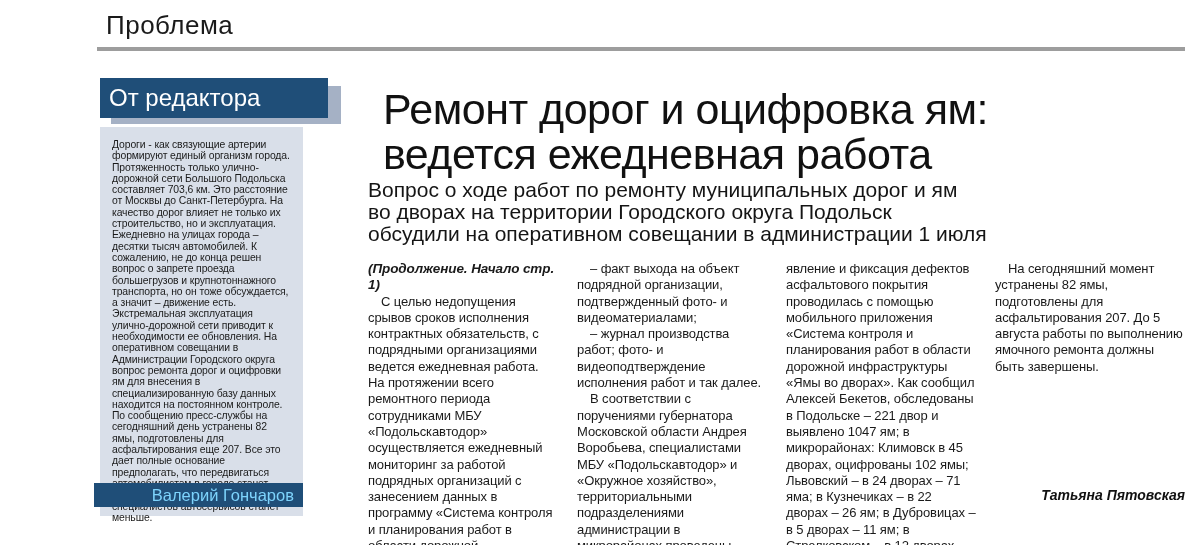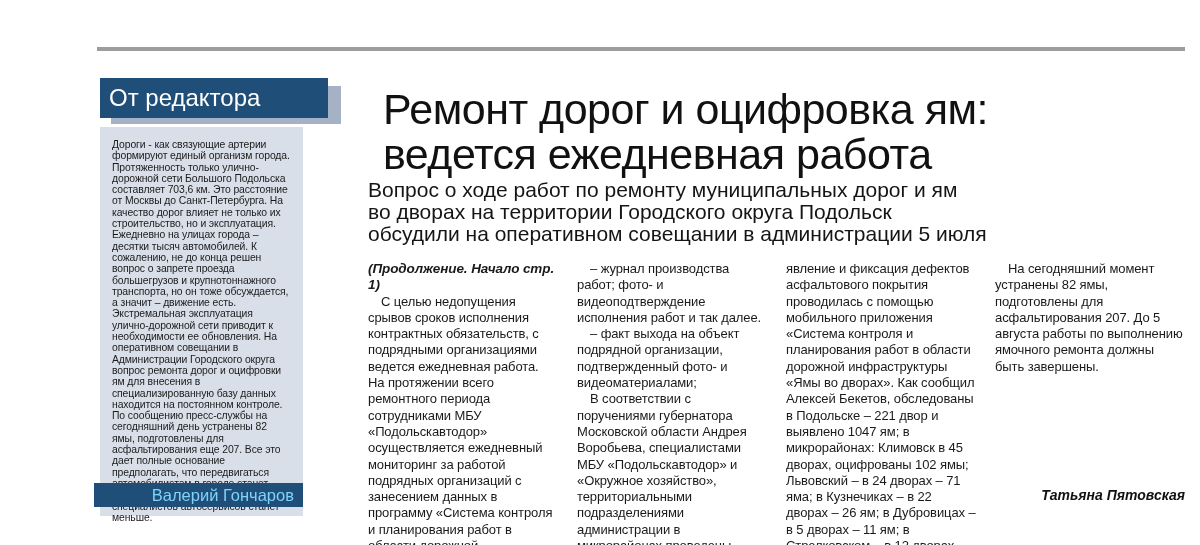--- a/index.html
+++ b/index.html
@@ -32,46 +32,47 @@
   .col p.indent{text-indent:13px;}
   .lead-note{font-weight:bold;font-style:italic;font-size:13.5px;margin:0 0 12px 0;}
   .byline{position:absolute;left:988px;top:487px;width:197px;margin:0;text-align:right;
           font-weight:bold;font-style:italic;font-size:14px;color:#111;}
 </style>
 </head>
 <body>
 
 <div class="page">
 
+  <div class="kicker">Проблема</div>
   <div class="rule"></div>
 
   <aside>
     <div class="editor-head-shadow"></div>
     <div class="editor-head">От редактора</div>
     <div class="editor-body">
       <p class="editor-text">Дороги - как связующие артерии формируют единый организм города. Протяженность только улично-дорожной сети Большого Подольска составляет 703,6 км. Это расстояние от Москвы до Санкт-Петербурга. На качество дорог влияет не только их строительство, но и эксплуатация. Ежедневно на улицах города – десятки тысяч автомобилей. К сожалению, не до конца решен вопрос о запрете проезда большегрузов и крупнотоннажного транспорта, но он тоже обсуждается, а значит – движение есть. Экстремальная эксплуатация улично-дорожной сети приводит к необходимости ее обновления. На оперативном совещании в Администрации Городского округа вопрос ремонта дорог и оцифровки ям для внесения в специализированную базу данных находится на постоянном контроле. По сообщению пресс-службы на сегодняшний день устранены 82 ямы, подготовлены для асфальтирования еще 207. Все это дает полные основание предполагать, что передвигаться автомобилистам в городе станет легче, да и работы у сварщиков и специалистов автосервисов станет меньше.</p>
       <div class="editor-sign">Валерий Гончаров</div>
     </div>
   </aside>
 
   <main>
     <h1 class="headline">Ремонт дорог и оцифровка ям:
 ведется ежедневная работа</h1>
     <p class="deck">Вопрос о ходе работ по ремонту муниципальных дорог и ям
 во дворах на территории Городского округа Подольск
-обсудили на оперативном совещании в администрации 5 июля</p>
+обсудили на оперативном совещании в администрации 1 июля</p>
 
     <div class="columns">
       <div class="col">
         <p class="lead-note">(Продолжение. Начало стр. 1)</p>
         <p class="indent">С целью недопущения срывов сроков исполнения контрактных обязательств, с подрядными организациями ведется ежедневная работа. На протяжении всего ремонтного периода сотрудниками МБУ «Подольскавтодор» осуществляется ежедневный мониторинг за работой подрядных организаций с занесением данных в программу «Система контроля и планирования работ в области дорожной инфраструктуры», в которой отражаются сроки начала и окончания работ;</p>
       </div>
       <div class="col">
+        <p class="indent">– факт выхода на объект подрядной организации, подтвержденный фото- и видеоматериалами;</p>
         <p class="indent">– журнал производства работ; фото- и видеоподтверждение исполнения работ и так далее.</p>
-        <p class="indent">– факт выхода на объект подрядной организации, подтвержденный фото- и видеоматериалами;</p>
         <p class="indent">В соответствии с поручениями губернатора Московской области Андрея Воробьева, специалистами МБУ «Подольскавтодор» и «Окружное хозяйство», территориальными подразделениями администрации в микрорайонах проведены работы по оцифровке ям на 337 дворовых территориях Городского округа Подольск. Вы-</p>
       </div>
       <div class="col">
         <p>явление и фиксация дефектов асфальтового покрытия проводилась с помощью мобильного приложения «Система контроля и планирования работ в области дорожной инфраструктуры «Ямы во дворах». Как сообщил Алексей Бекетов, обследованы в Подольске – 221 двор и выявлено 1047 ям; в микрорайонах: Климовск в 45 дворах, оцифрованы 102 ямы; Львовский – в 24 дворах – 71 яма; в Кузнечиках – в 22 дворах – 26 ям; в Дубровицах – в 5 дворах – 11 ям; в Стрелковском – в 12 дворах – 34 ямы; в Лаговском в 8 дворах – 29 ям.</p>
       </div>
       <div class="col">
         <p class="indent">На сегодняшний момент устранены 82 ямы, подготовлены для асфальтирования 207. До 5 августа работы по выполнению ямочного ремонта должны быть завершены.</p>
       </div>
     </div>
 

